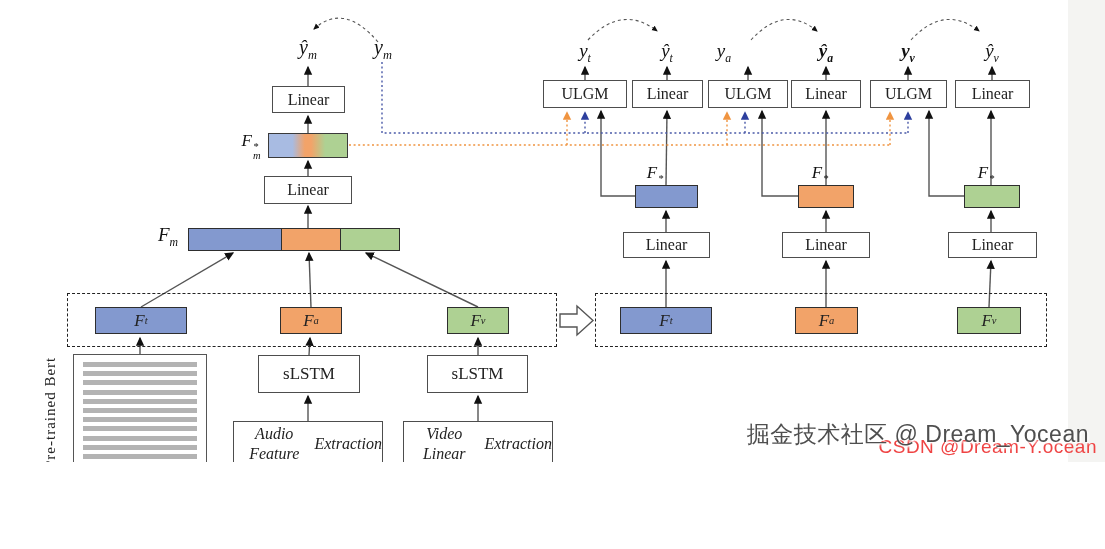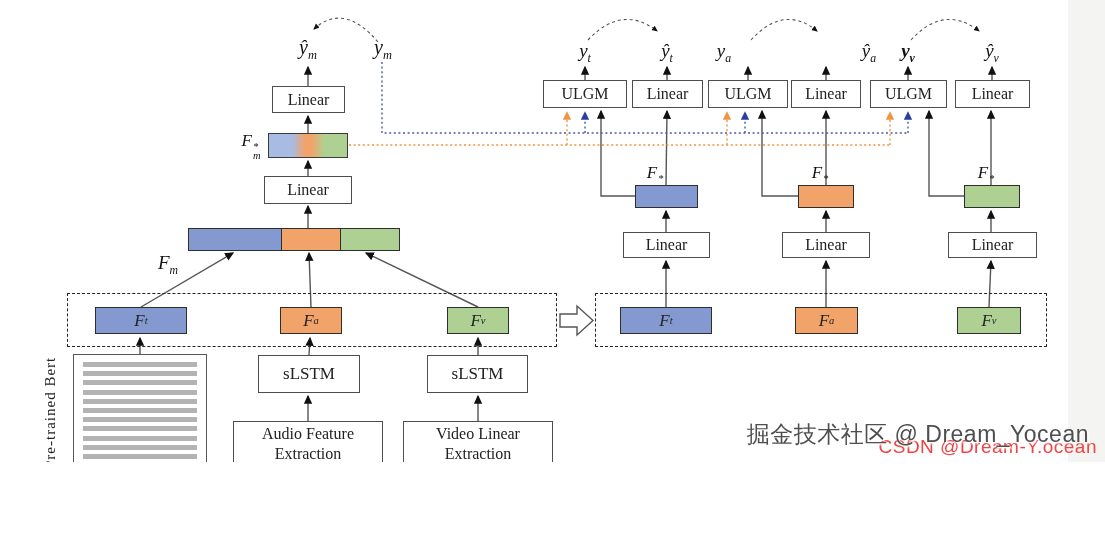--- a/index.html
+++ b/index.html
@@ -24,21 +24,21 @@
   .dashbox{position:absolute;border:1.6px dashed #222;background:transparent;}
   .gradbar{position:absolute;border:1.5px solid #3a3a3a;
      background:linear-gradient(90deg,var(--lblue) 0%,var(--lblue) 30%,var(--morange) 46%,var(--morange) 54%,var(--mgreen) 72%,var(--mgreen) 100%);}
   .fmseg{height:100%;border:1.5px solid #2e2e2e;}
   .fmwrap{position:absolute;display:flex;}
   .fmseg+.fmseg{margin-left:-1.5px;}
   .bert{position:absolute;background:#fff;border:1.5px solid #555;padding:7px 9px;}
   .bert .stripes{width:100%;height:100%;background:repeating-linear-gradient(to bottom,#b3b3b3 0 5px,#ffffff 5px 9.2px);}
   .vlabel{position:absolute;writing-mode:vertical-rl;transform:rotate(180deg);
           font-size:15px;color:#222;text-align:center;letter-spacing:1px;}
-  .twoline{flex-direction:column;}
+  .twoline{flex-direction:row;font-style:italic;}
   .textinput{position:absolute;font-size:15px;color:#111;text-align:center;line-height:1.25;}
   .frame{position:absolute;border:1px solid #999;overflow:hidden;}
   .dots{position:absolute;font-size:15px;font-weight:bold;letter-spacing:3px;color:#111;}
   .wm1{position:absolute;right:16px;bottom:12px;z-index:3;
        font-family:"Liberation Sans",sans-serif;font-size:23px;color:#4f4f4f;
        text-shadow:1px 1px 0 #ffffff,2px 2px 2px rgba(255,255,255,.8);letter-spacing:.5px;}
   .wm2{position:absolute;right:8px;bottom:4px;z-index:2;
        font-family:"Liberation Sans",sans-serif;font-size:19px;color:#ef4444;letter-spacing:.5px;}
 </style>
 </head>
@@ -141,21 +141,21 @@
   <div class="lbl" style="left:234px;top:131px;width:34px;font-size:17px;">
     <span>F</span><span class="ss">
         <span class="s1">*</span>
         <span class="s2">m</span>
       </span>
   </div>
   <div class="gradbar" style="left:268px;top:133px;width:80px;height:25px;"></div>
   <div class="box" style="left:264px;top:176px;width:88px;height:28px;">
     <span>Linear</span>
   </div>
-  <div class="lbl" style="left:150px;top:224px;width:36px;margin-top:28px;">
+  <div class="lbl" style="left:150px;top:224px;width:36px;">
     <span>F</span><sub>m</sub>
   </div>
   <div class="fmwrap" style="left:188px;top:228px;width:212px;height:23px;">
     <div class="fmseg" style="width:94px;background:var(--mblue);"></div>
     <div class="fmseg" style="width:61px;background:var(--morange);"></div>
     <div class="fmseg" style="width:60px;background:var(--mgreen);"></div>
   </div>
 
   <div class="dashbox" style="left:67px;top:293px;width:490px;height:54px;"></div>
   <div class="cbox" style="left: 95px; top: 307px; width: 92px; height: 27px; background: rgb(131, 153, 207);">
@@ -261,21 +261,21 @@
       </span>
   </div>
   <div class="cbox" style="left: 635px; top: 185px; width: 63px; height: 23px; background: rgb(131, 153, 207);"></div>
   <div class="box" style="left:623px;top:232px;width:87px;height:26px;">
     <span>Linear</span>
   </div>
 
   <div class="lbl" style="left:704px;top:40px;width:40px;">
     <span>y</span><sub>a</sub>
   </div>
-  <div class="lbl" style="left:849px;top:40px;width:40px;">
+  <div class="lbl" style="left:806px;top:40px;width:40px;font-weight:bold;">
     <span>ŷ</span><sub>a</sub>
   </div>
   <div class="box" style="left:708px;top:80px;width:80px;height:28px;">
     <span>ULGM</span>
   </div>
   <div class="box" style="left:791px;top:80px;width:70px;height:28px;">
     <span>Linear</span>
   </div>
   <div class="lbl" style="left:803px;top:163px;width:34px;font-size:17px;">
     <span>F</span><span class="ss">

